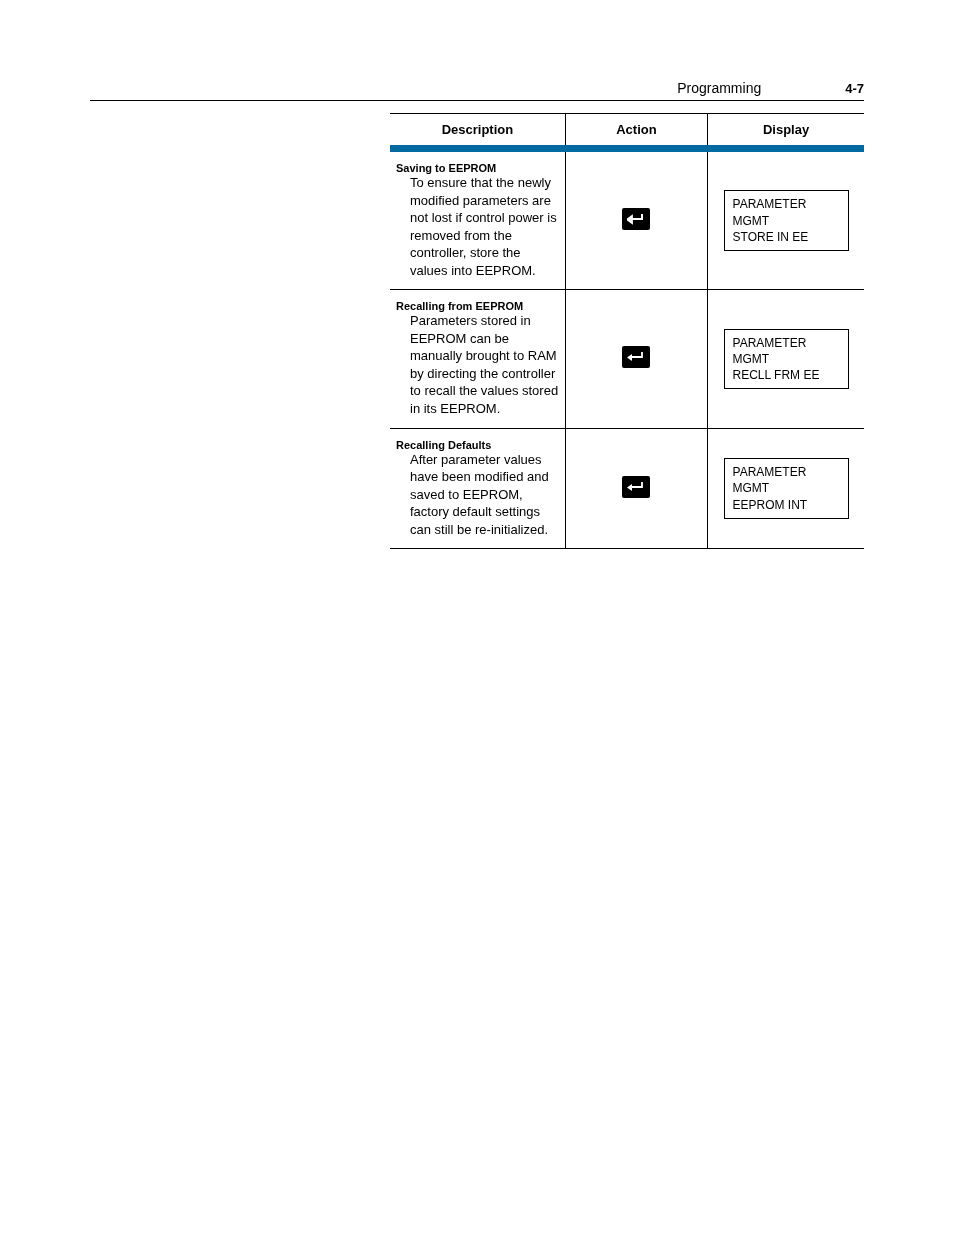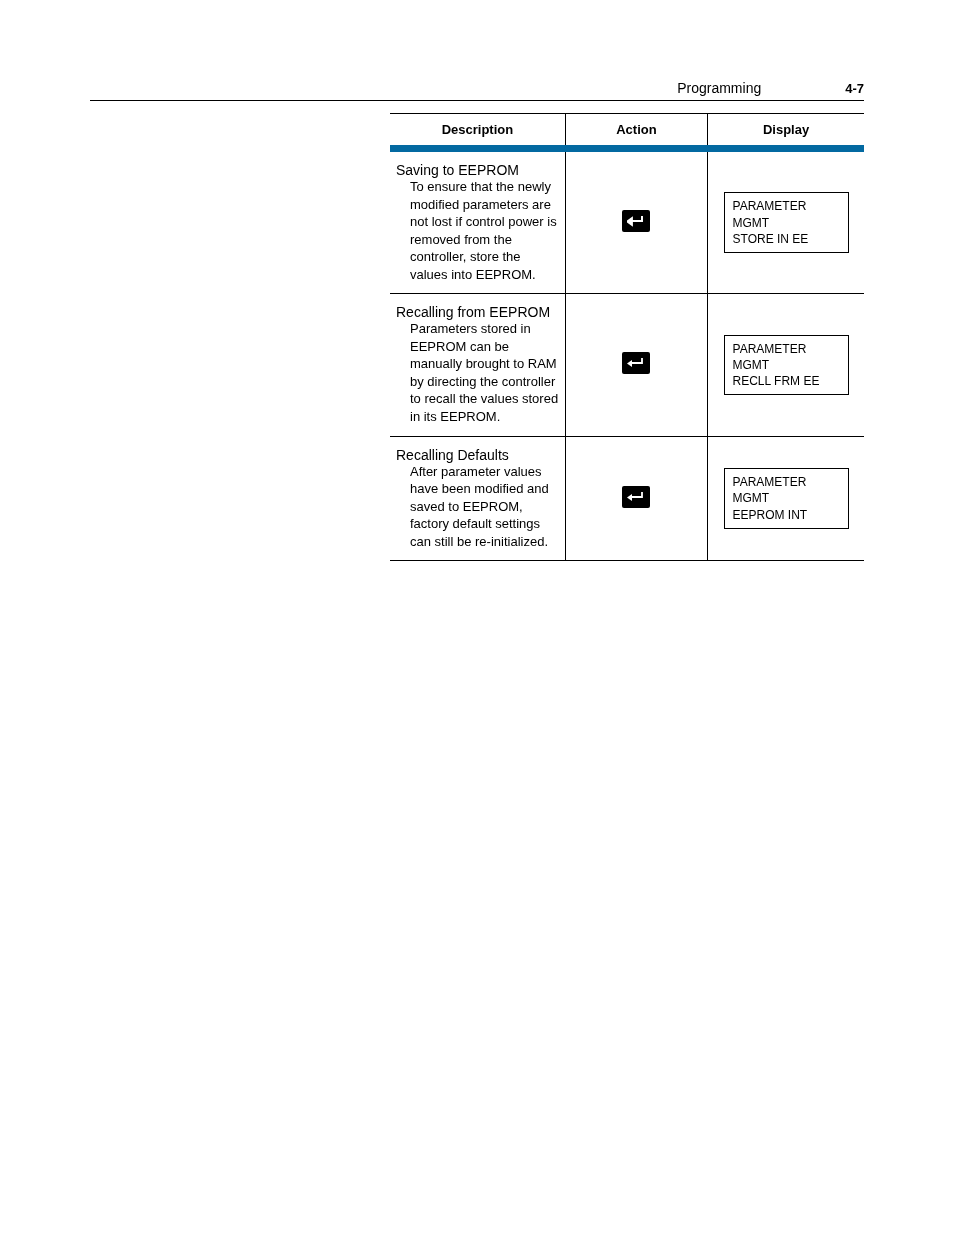--- a/index.html
+++ b/index.html
@@ -60,22 +60,22 @@
       vertical-align: top;
       font-size: 13px;
     }
     th.col-sep, td.col-sep {
       border-left: 1px solid #000;
     }
     tbody tr:last-child td {
       border-bottom: 1.5px solid #000;
     }
     .desc-title {
-      font-weight: normal;
-      font-size: 14px;
+      font-weight: bold;
+      font-size: 11px;
     }
     .desc-text {
       font-size: 13px;
       margin-left: 14px;
       line-height: 1.35;
     }
     .action-cell {
       text-align: center;
       vertical-align: middle;
     }

